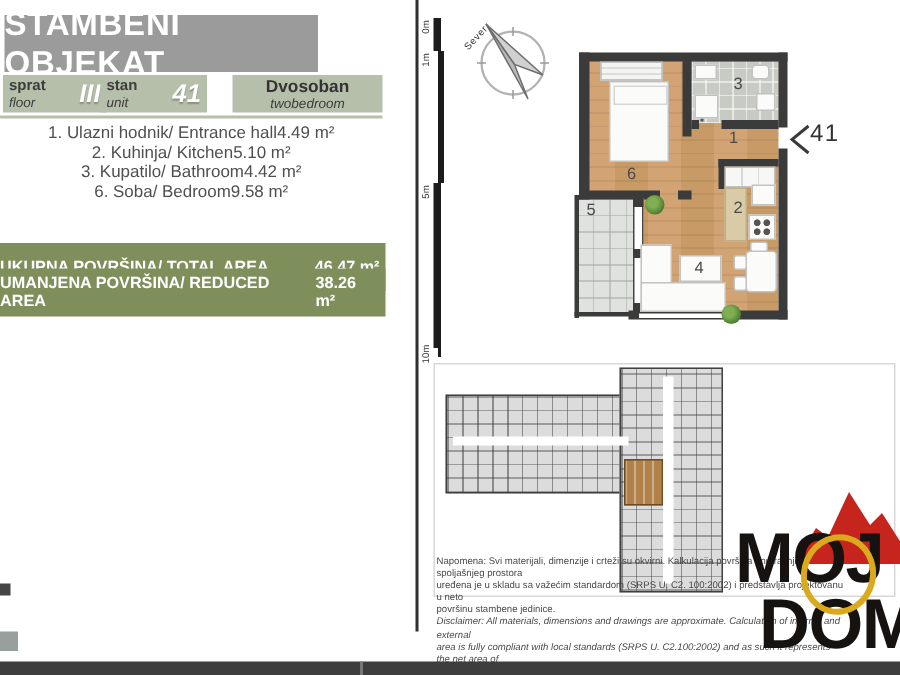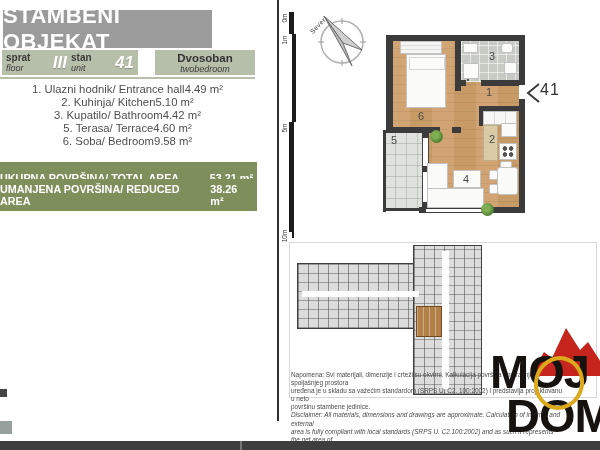--- a/index.html
+++ b/index.html
@@ -134,32 +134,28 @@
     </div>
     <div class="room-row">
       <span>2. Kuhinja/ Kitchen</span>
       <span>5.10 m²</span>
     </div>
     <div class="room-row">
       <span>3. Kupatilo/ Bathroom</span>
       <span>4.42 m²</span>
     </div>
     <div class="room-row">
-      <span>5. Terasa/ Terrace</span>
-      <span>4.60 m²</span>
-    </div>
-    <div class="room-row">
       <span>6. Soba/ Bedroom</span>
       <span>9.58 m²</span>
     </div>
   </div>
 
   <div class="abs total-bar bar1">
     <span>UKUPNA POVRŠINA/ TOTAL AREA</span>
-    <span>53.21 m²</span>
+    <span>46.47 m²</span>
   </div>
   <div class="abs total-bar bar2">
     <span>UMANJENA POVRŠINA/ REDUCED AREA</span>
     <span>38.26 m²</span>
   </div>
 
   <div class="abs divider"></div>
 
   <div class="abs scalebar">
     <div class="abs sb-line"></div>

